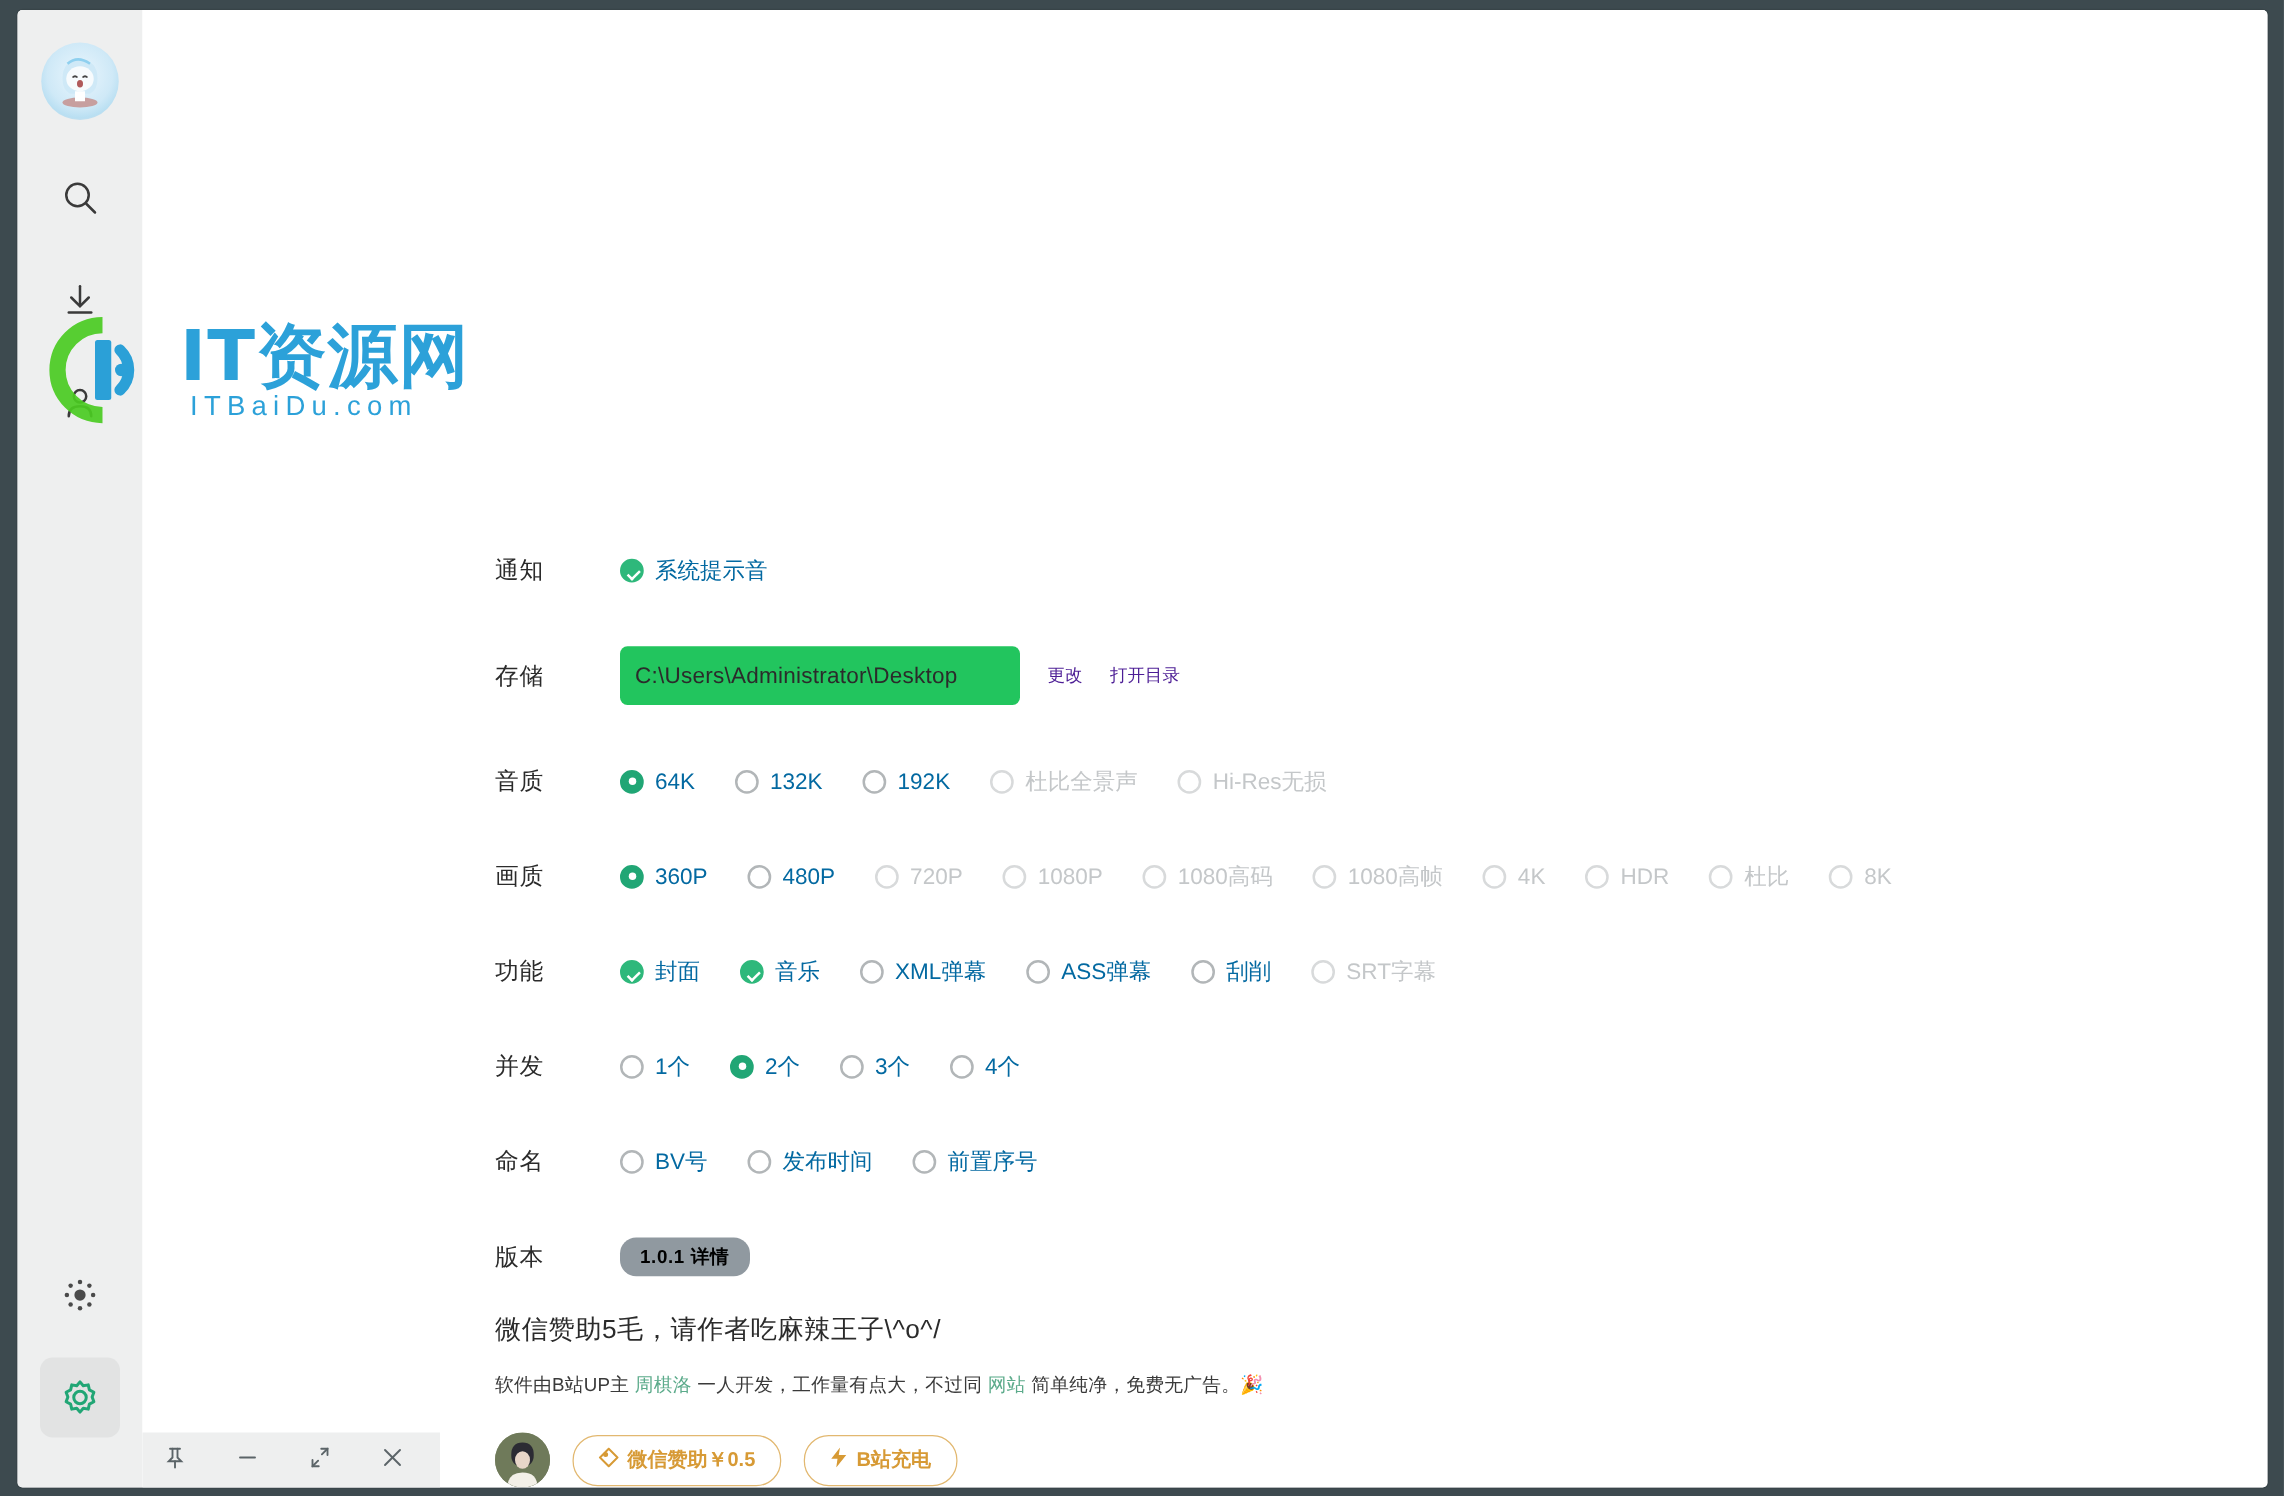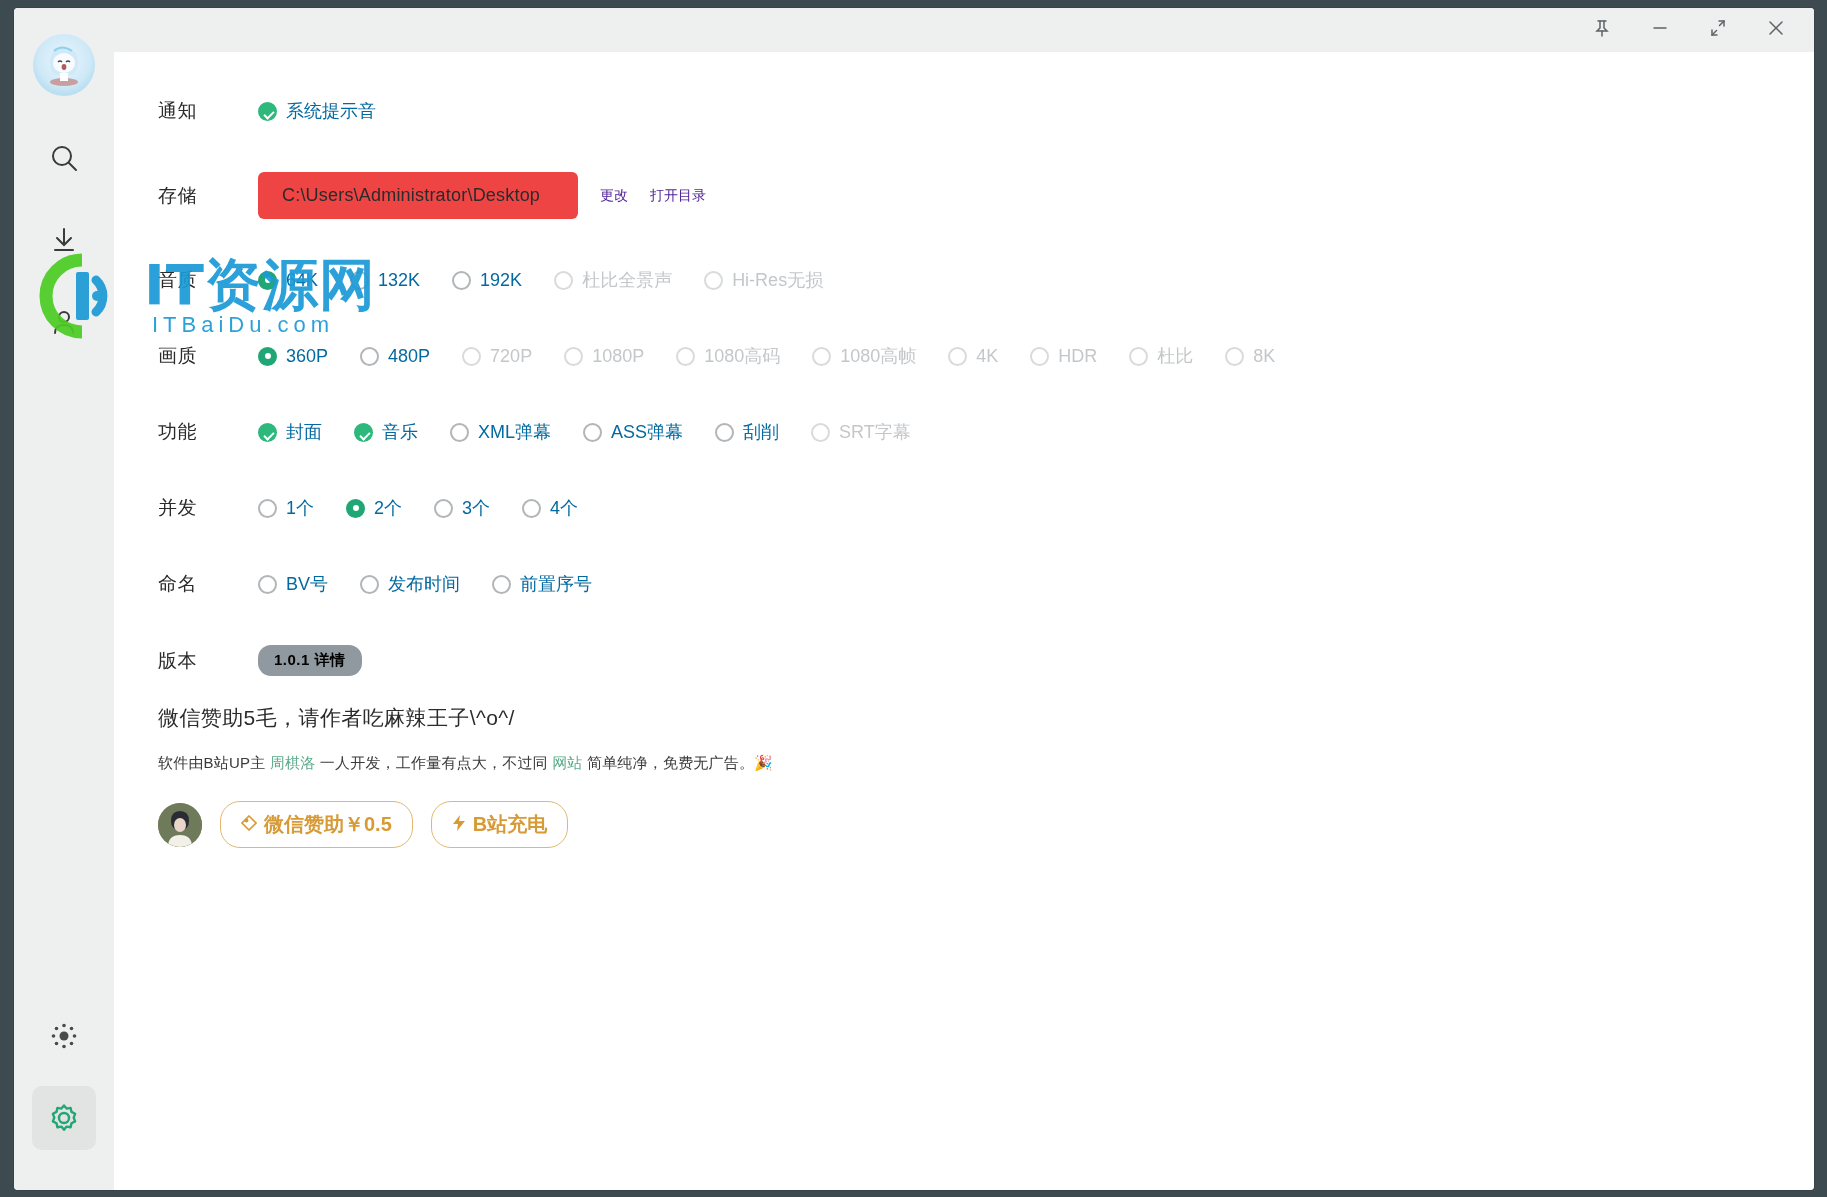--- a/index.html
+++ b/index.html
@@ -55,23 +55,23 @@
     position: absolute;
     bottom: 22px;
     left: 0; right: 0;
     display: flex; flex-direction: column; align-items: center;
   }
 
   
   .main {
     flex: 1 1 auto;
     display: flex;
-    flex-direction: column;
     background: #ffffff;
     position: relative;
+    align-items: flex-end;
   }
   .titlebar {
     height: 44px;
     background: #eeefef;
     display: flex;
     align-items: center;
     justify-content: flex-end;
     padding-right: 12px;
     gap: 6px;
     flex: 0 0 44px;
@@ -155,23 +155,23 @@
     left: 4px; top: 7px;
     width: 8px; height: 4px;
     border-left: 2px solid #fff;
     border-bottom: 2px solid #fff;
     transform: rotate(-45deg);
   }
   .opt.disabled .check { border-color: #d8dadb; }
 
   
   .path-box {
-    background: #ef4444;
+    background: #22c55e;
     border-radius: 6px;
-    padding: 13px 24px;
+    padding: 13px 12px;
     font-size: 18px;
     color: #2b2b2b;
     min-width: 320px;
     letter-spacing: .2px;
   }
   .link {
     color: #4c1d95;
     font-size: 14px;
     margin-left: 22px;
     cursor: pointer;
@@ -211,21 +211,21 @@
     overflow: hidden;
     background: radial-gradient(circle at 45% 35%, #d7dfc9 0%, #8e9a74 48%, #4f4a3f 100%);
     display: flex; align-items: center; justify-content: center;
     font-size: 22px;
   }
   .pill {
     border: 1.5px solid #e2b870;
     color: #d79a35;
     border-radius: 20px;
     padding: 9px 20px;
-    font-size: 20px;
+    font-size: 16px;
     font-weight: bold;
     display: flex;
     align-items: center;
     gap: 7px;
     cursor: pointer;
     background: #fff;
     white-space: nowrap;
   }
 
   

